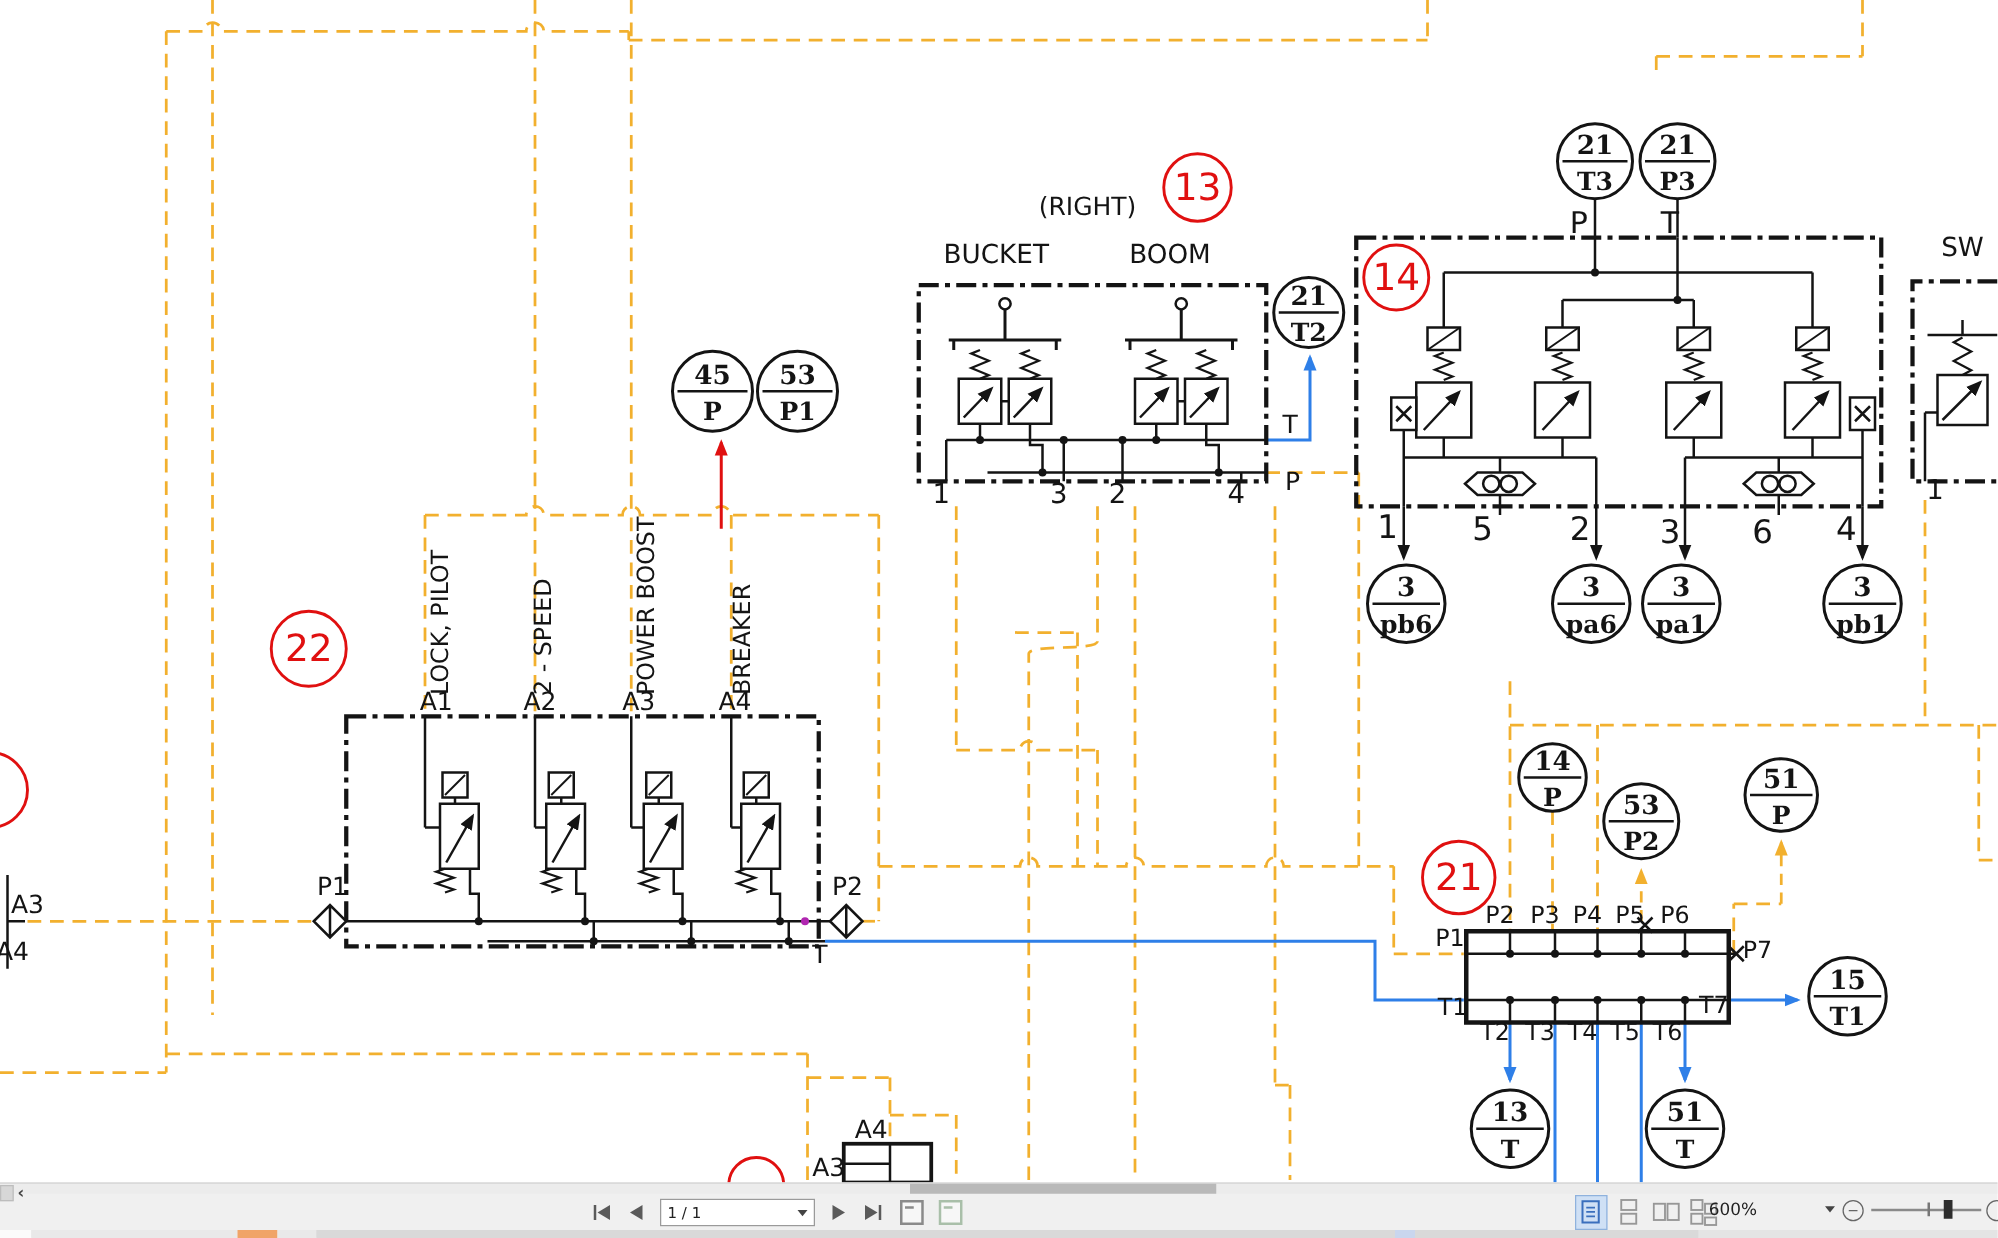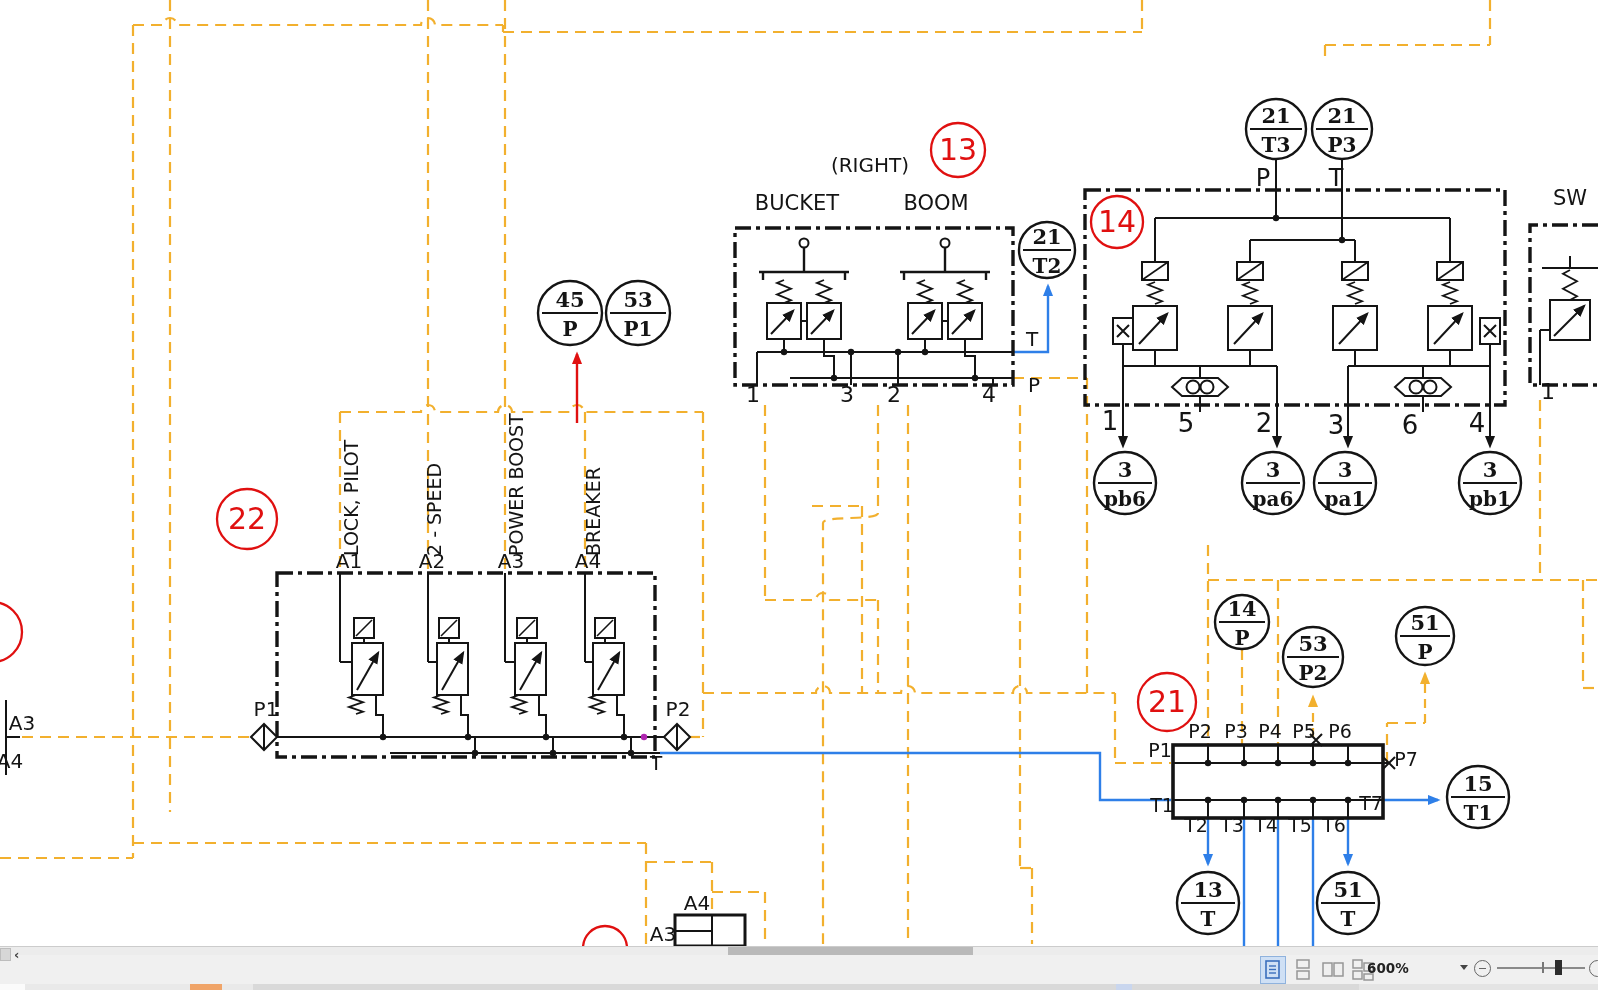--- a/index.html
+++ b/index.html
@@ -18,21 +18,21 @@
   .vbar{width:2px;height:12px;background:#5a5a5a;margin:0 1px;}
   .pagebox{width:112px;height:20px;background:#fff;border:1px solid #9a9a9a;display:flex;align-items:center;justify-content:space-between;padding:0 5px;margin:0 6px;font-size:12px;color:#222;}
   .caret{width:0;height:0;border-left:4px solid transparent;border-right:4px solid transparent;border-top:5px solid #444;}
   .docicon{width:15px;height:16px;border:2px solid #8a8a8a;margin:0 6px;position:relative;background:#f7f7f7;}
   .docicon.green{border-color:#a9bfa9;}
   .docicon::after{content:"";position:absolute;left:2px;top:3px;width:7px;height:2px;background:inherit;border-top:2px solid currentColor;color:#8a8a8a;}
   .docicon.green::after{color:#a9bfa9;}
   .viewrow{position:absolute;left:1258px;top:8px;height:30px;display:flex;align-items:center;}
   .vicon{width:24px;height:26px;margin:0 2px;display:flex;align-items:center;justify-content:center;border:1px solid transparent;cursor:pointer;}
   .vicon.active{background:#cfe0f5;border-color:#8fb2dd;}
-  .zoomtext{position:absolute;left:1367px;top:13px;font-size:13.5px;color:#222;width:54px;font-weight:bold;}
+  .zoomtext{position:absolute;left:1367px;top:13px;font-size:13.5px;color:#222;width:54px;}
   .zcaret{position:absolute;left:1460px;top:18px;}
   .zminus{position:absolute;left:1474px;top:13px;width:15px;height:15px;border:1.6px solid #666;border-radius:50%;display:flex;align-items:center;justify-content:center;cursor:pointer;}
   .zminus div{width:7px;height:1.8px;background:#666;}
   .ztrack{position:absolute;left:1497px;top:20px;width:88px;height:2px;background:#8a8a8a;}
   .ztick{position:absolute;left:1542px;top:15px;width:1.5px;height:11px;background:#777;}
   .zthumb{position:absolute;left:1555px;top:13px;width:7px;height:15px;background:#2d2d2d;cursor:pointer;}
   .zplus{position:absolute;left:1589px;top:13px;width:15px;height:15px;border:1.6px solid #666;border-radius:50%;}
   .strip{position:absolute;top:37px;height:7px;}
 </style>
 </head>
@@ -496,20 +496,42 @@
 </div>
 
 <div id="chrome">
   <div class="hscroll">
       <div class="hthumb"></div>
     </div>
   <div class="side-toggle">
     <div class="side-box"></div>
     <div class="side-ch">‹</div>
   </div>
+  <div class="navrow">
+    <div class="navbtn">
+        <div class="vbar"></div>
+        <div class="tri-l"></div>
+      </div>
+    <div class="navbtn">
+        <div class="tri-l"></div>
+      </div>
+    <div class="pagebox">
+      <span>1 / 1</span>
+      <div class="caret"></div>
+    </div>
+    <div class="navbtn">
+        <div class="tri-r"></div>
+      </div>
+    <div class="navbtn">
+        <div class="tri-r"></div>
+        <div class="vbar"></div>
+      </div>
+    <div class="docicon"></div>
+    <div class="docicon green"></div>
+  </div>
   <div class="viewrow">
     <div class="vicon active">
       <svg width="18" height="20">
           <rect x="2" y="1" width="13" height="17" fill="none" stroke="#3a6fbd" stroke-width="1.6"></rect>
           <line x1="5" y1="6" x2="12" y2="6" stroke="#3a6fbd" stroke-width="1.4"></line>
           <line x1="5" y1="9.5" x2="12" y2="9.5" stroke="#3a6fbd" stroke-width="1.4"></line>
           <line x1="5" y1="13" x2="12" y2="13" stroke="#3a6fbd" stroke-width="1.4"></line>
         </svg>
     </div>
     <div class="vicon">

